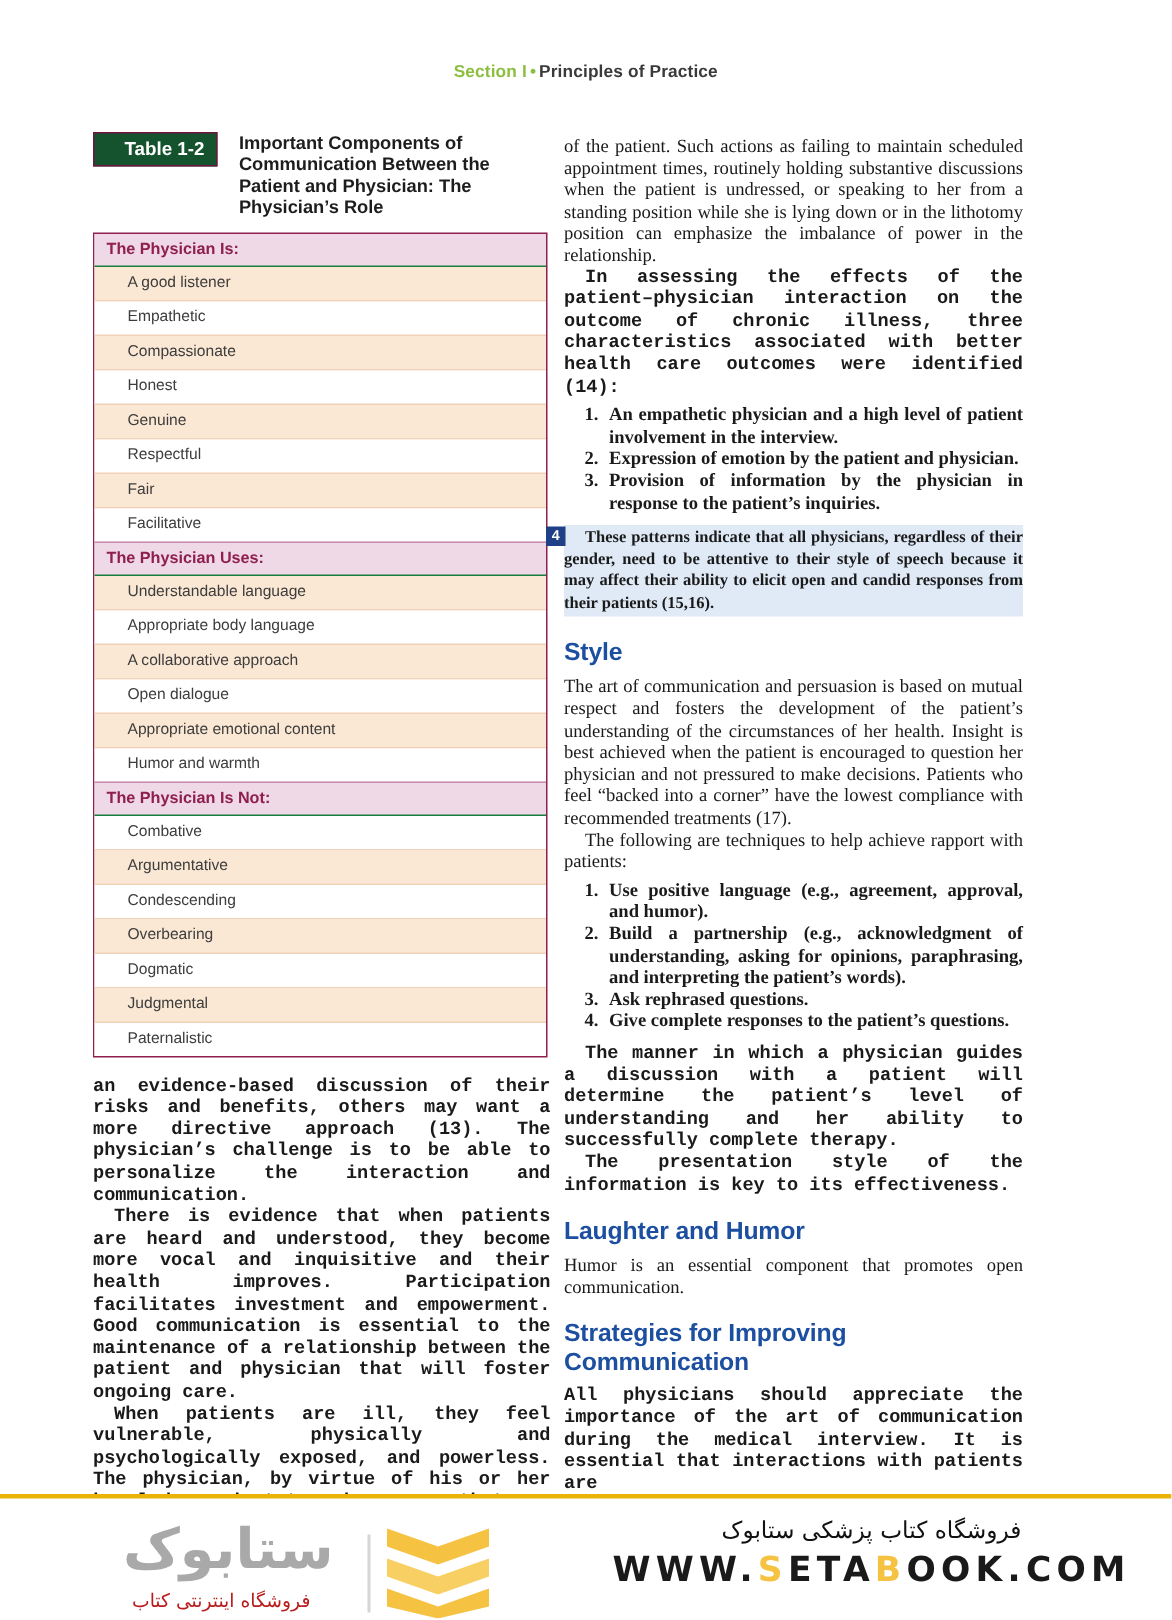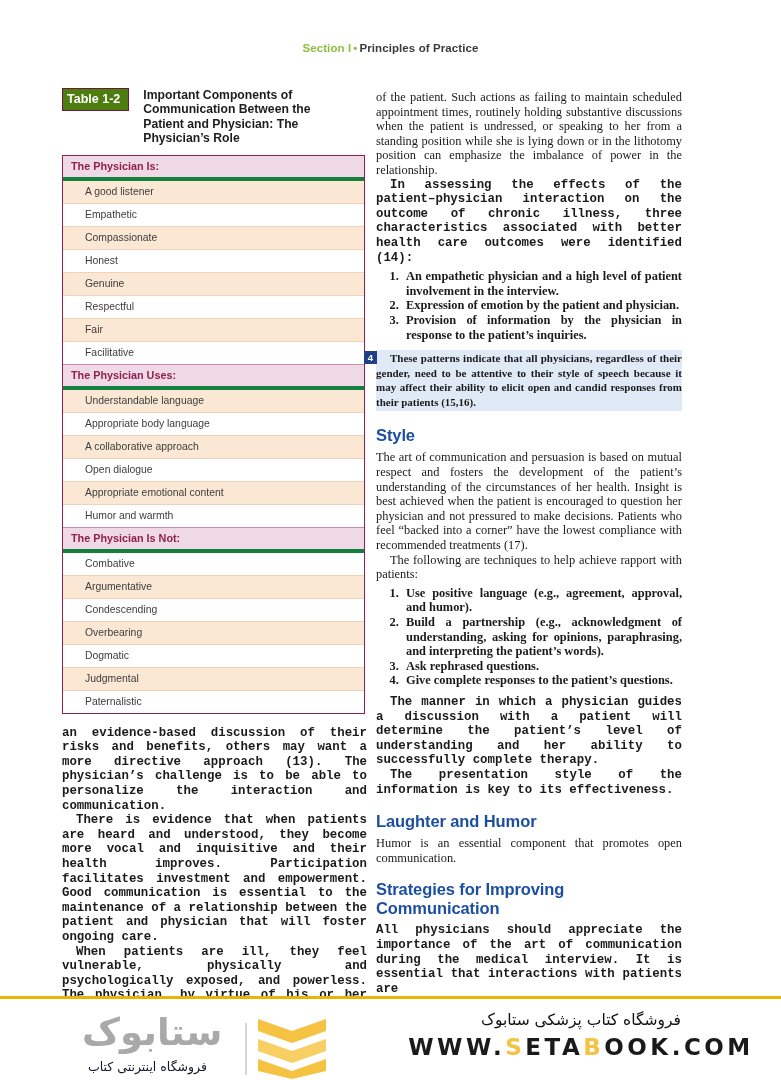--- a/index.html
+++ b/index.html
@@ -27,24 +27,24 @@
   .runhead .ttl{color:#3a3a3a;font-weight:600;}
 
   
   .col{position:absolute;width:305px;}
   .col-left{left:62px;top:88px;}
   .col-right{left:376px;top:90px;width:306px;}
 
   
   .tbl-head{display:flex;align-items:flex-start;margin-bottom:9px;}
   .tbl-tag{
-    background:#4d7c0f;color:#ffffff;
+    background:#14532d;color:#ffffff;
     font-family:"Liberation Sans", sans-serif;
     font-weight:bold;font-size:12.5px;
-    padding:3px 8px 4px 4px;
+    padding:3px 8px 4px 20px;
     line-height:14px;
     white-space:nowrap;
     border:1px solid #6d1740;
   }
   .tbl-title{
     font-family:"Liberation Sans", sans-serif;
     font-weight:bold;font-size:12.2px;
     line-height:14.4px;
     color:#1d1d1d;
     margin-left:14px;
@@ -56,21 +56,21 @@
     width:303px;
     box-sizing:border-box;
   }
   .tbl-section{
     background:#f0d9e6;
     color:#8e1f4f;
     font-family:"Liberation Sans", sans-serif;
     font-weight:bold;font-size:10.8px;
     padding:4px 0 4px 8px;
     border-top:1px solid #c98cae;
-    border-bottom:4px solid #15803d;
+    border-bottom:1px solid #15803d;
     line-height:13px;
   }
   .tbl-box .tbl-section:first-child{border-top:none;}
   .tbl-row{
     font-family:"Liberation Sans", sans-serif;
     font-size:10.4px;
     color:#3d3d3d;
     padding:5px 0 5px 22px;
     line-height:12px;
     border-bottom:1px solid #f0d2b8;
@@ -154,21 +154,21 @@
     font-family:"DejaVu Sans", sans-serif;
     font-size:37px;font-weight:bold;
     color:#a9a9a9;
     direction:rtl;
     letter-spacing:1px;
   }
   .logo-sub{
     position:absolute;left:46px;top:50px;
     font-family:"DejaVu Sans", sans-serif;
     font-size:12.5px;
-    color:#0f172a;
+    color:#b91c1c;
     direction:rtl;
   }
   .logo-chevs{
     position:absolute;left:214px;top:8px;
     width:72px;height:62px;
   }
   .divider{
     position:absolute;left:203px;top:14px;
     width:2px;height:52px;background:#d6d6d6;
   }

